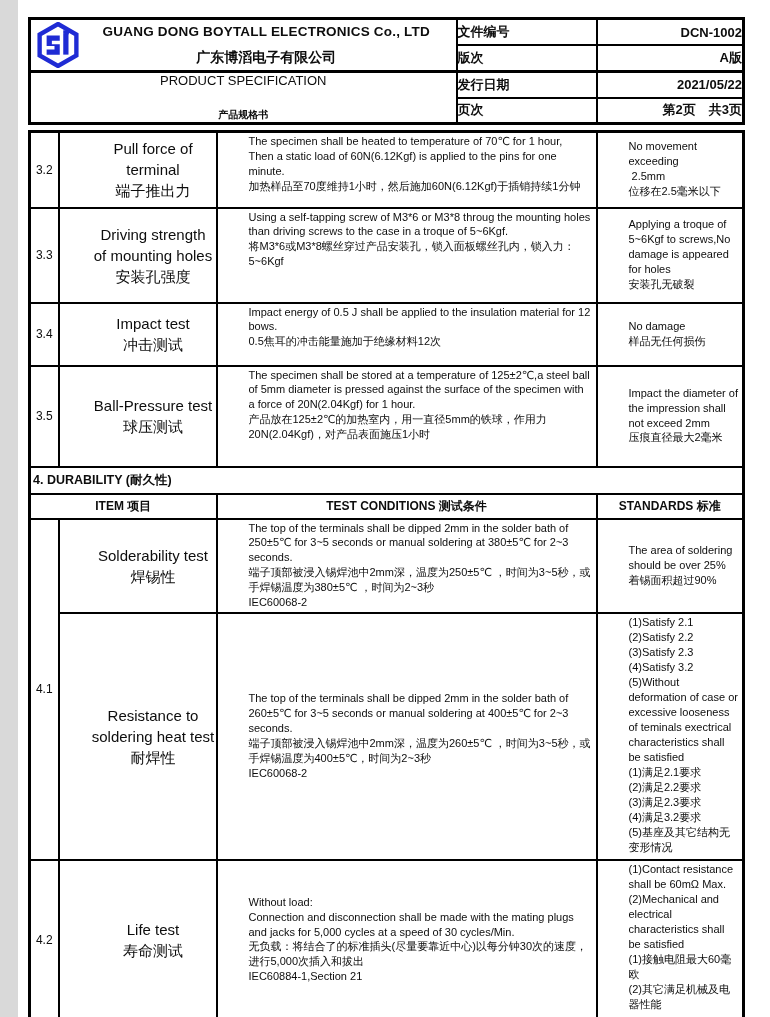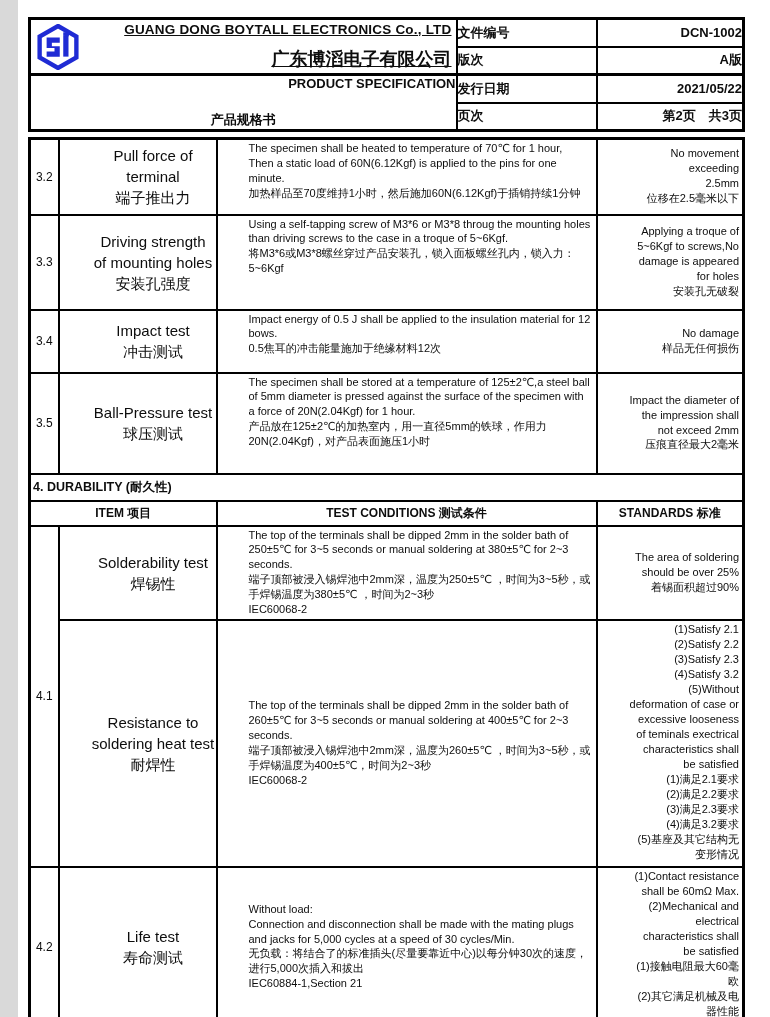--- a/index.html
+++ b/index.html
@@ -12,35 +12,35 @@
   table.hdr { border:3px solid #000; }
   table.main { border:3px solid #000; margin-top:5px; }
   td,th { border:2px solid #000; overflow:hidden; }
 
   
   .hdr td { height:24px; }
   .hdr .thick-top { border-top:3px solid #000; }
   .company-cell { padding:2px 4px; }
   .company-flex { display:flex; align-items:center; }
   .logo-box { width:46px; flex:0 0 46px; display:flex; justify-content:center; }
-  .company-text { flex:1; text-align:right;text-decoration:underline; }
+  .company-text { flex:1; text-align:center; }
   .company-en { font-size:13.5px; font-weight:bold; letter-spacing:0.2px; }
-  .company-cn { font-size:18px; font-weight:bold; margin-top:10px; }
+  .company-cn { font-size:14px; font-weight:bold; margin-top:10px; }
   .title-cell { text-align:center; }
-  .title-en { font-size:13px; font-weight:bold;text-align:right; }
-  .title-cn { font-size:13px; font-weight:bold; margin-top:20px; }
+  .title-en { font-size:13px; font-weight:normal; }
+  .title-cn { font-size:10px; font-weight:bold; margin-top:20px; }
   .meta-label { text-align:left; font-size:13px; font-weight:bold; }
   .meta-value { text-align:right; font-size:13px; font-weight:bold; }
 
   
   .num  { text-align:center; vertical-align:middle; font-size:12px; }
   .item { text-align:center; vertical-align:middle; font-size:15px; line-height:1.4; }
   .cond { text-align:left; vertical-align:top; padding:1px 4px 2px 4px; font-size:11px; line-height:1.36; }
   .cond.v-mid { vertical-align:middle; }
-  .std  { text-align:right; vertical-align:middle; padding:1px 3px 2px 4px; font-size:11px; line-height:1.36; }
+  .std  { text-align:left; vertical-align:middle; padding:1px 3px 2px 4px; font-size:11px; line-height:1.36; }
   .std.v-top { vertical-align:top; }
   .pre { white-space:pre-wrap;padding-left:31px; }
   .section-title { font-size:12.5px; font-weight:bold; padding:4px 2px; vertical-align:middle; }
   th.colhead { font-size:12px; font-weight:bold; text-align:center; vertical-align:middle; }
 </style>
 </head>
 <body>
 
 <div class="scan-strip"></div>
 

